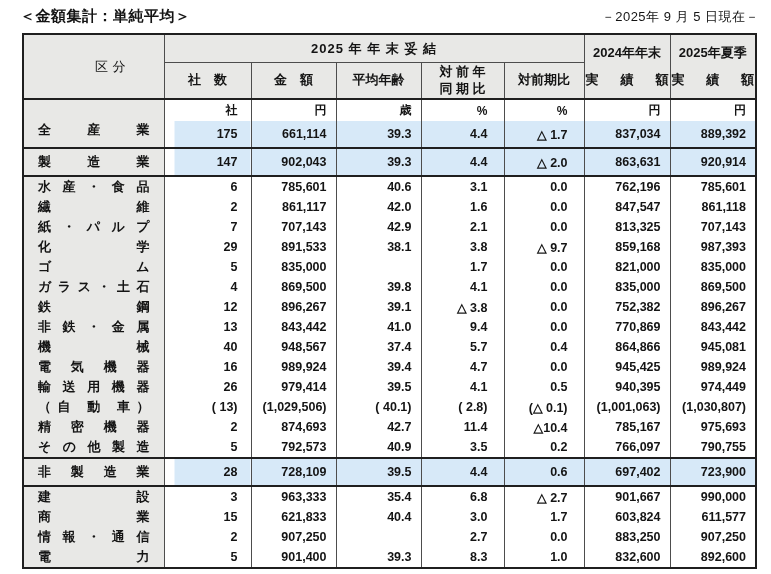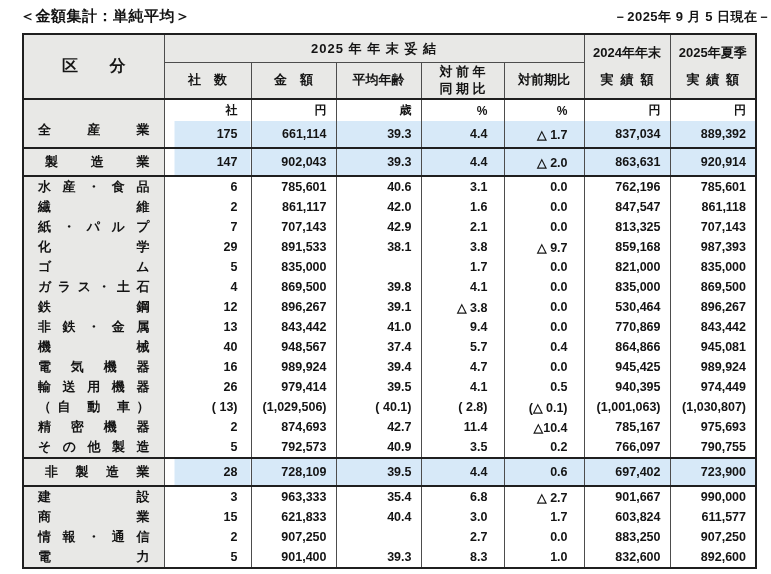--- a/index.html
+++ b/index.html
@@ -7,48 +7,48 @@
     --gray:#e8e8e6;
     --bthin:#4d4d4d;
     --bheavy:#1f1f1f;
   }
   html,body{margin:0;padding:0;}
   body{
     width:771px;height:574px;overflow:hidden;background:#ffffff;
     font-family:"Liberation Sans",sans-serif;color:#141414;
     -webkit-font-smoothing:antialiased;
   }
-  .topbar{display:flex;justify-content:space-between;align-items:flex-end;margin:7px 0 7px 20px;}
+  .topbar{display:flex;justify-content:space-between;align-items:flex-end;margin:7px 12px 7px 20px;}
   .title{font-size:15px;font-weight:700;letter-spacing:.5px;}
-  .asof{font-size:13px;font-weight:700;letter-spacing:.5px;}
+  .asof{font-size:13px;font-weight:400;letter-spacing:.5px;}
 
   table{
     border-collapse:collapse;table-layout:fixed;
     margin-left:22px;width:733px;
     border:2px solid var(--bheavy);
   }
   th,td{border-left:1px solid var(--bthin);overflow:hidden;white-space:nowrap;padding:0;}
   thead th{background:var(--gray);font-size:13px;font-weight:700;vertical-align:middle;}
   th.group{height:27px;border-bottom:1px solid var(--bthin);letter-spacing:1px;}
   th.sub{height:35px;border-bottom:2px solid var(--bheavy);text-align:center;line-height:1.25;}
   th.corner{border-bottom:2px solid var(--bheavy);}
   th.right-h{border-bottom:2px solid var(--bheavy);}
-  .corner-label{padding:0 38px;font-size:16px;font-weight:700;text-align:justify;text-align-last:justify;}
+  .corner-label{padding:0 38px;font-size:13px;font-weight:400;text-align:justify;text-align-last:justify;margin-left:33px;}
   .rh1{}
-  .rh2{margin-top:9px;text-align:justify;text-align-last:justify;padding:0 16px;}
+  .rh2{margin-top:9px;text-align:justify;text-align-last:justify;padding:0 1px;}
 
   td.cat{background:var(--gray);vertical-align:middle;}
   td.cat-span{vertical-align:bottom;padding-bottom:8px;}
   .jlabel{text-align:justify;text-align-last:justify;padding:0 14px;font-size:13px;font-weight:700;}
 
   td.num{text-align:right;padding-right:9px;font-size:12.5px;font-weight:600;vertical-align:middle;}
   td.c0{padding-right:13px;}
   td.c3,td.c4{padding-right:16px;}
   tr.units-row td{height:21px;font-size:12px;}
-  tr.row-total td{height:26px;padding-left:7px;}
+  tr.row-total td{height:26px;}
   tr.row-detail td{height:20px;}
   tr.section-start td{border-top:2px solid var(--bheavy);}
   td.hl{background:var(--hl);}
   td.hl-first{background:linear-gradient(to right,#ffffff 10px,var(--hl) 10px);}
 </style>
 </head>
 <body>
 
 <div class="topbar">
   <div class="title">＜金額集計：単純平均＞</div>
@@ -200,21 +200,21 @@
       </tr>
       <tr class="row-detail">
         <td class="cat">
           <div class="jlabel">鉄 鋼</div>
         </td>
         <td class="num c0">12</td>
         <td class="num c1">896,267</td>
         <td class="num c2">39.1</td>
         <td class="num c3">△ 3.8</td>
         <td class="num c4">0.0</td>
-        <td class="num c5">530,464</td>
+        <td class="num c5">752,382</td>
         <td class="num c6">896,267</td>
       </tr>
       <tr class="row-detail">
         <td class="cat">
           <div class="jlabel">非 鉄 ・ 金 属</div>
         </td>
         <td class="num c0">13</td>
         <td class="num c1">843,442</td>
         <td class="num c2">41.0</td>
         <td class="num c3">9.4</td>

